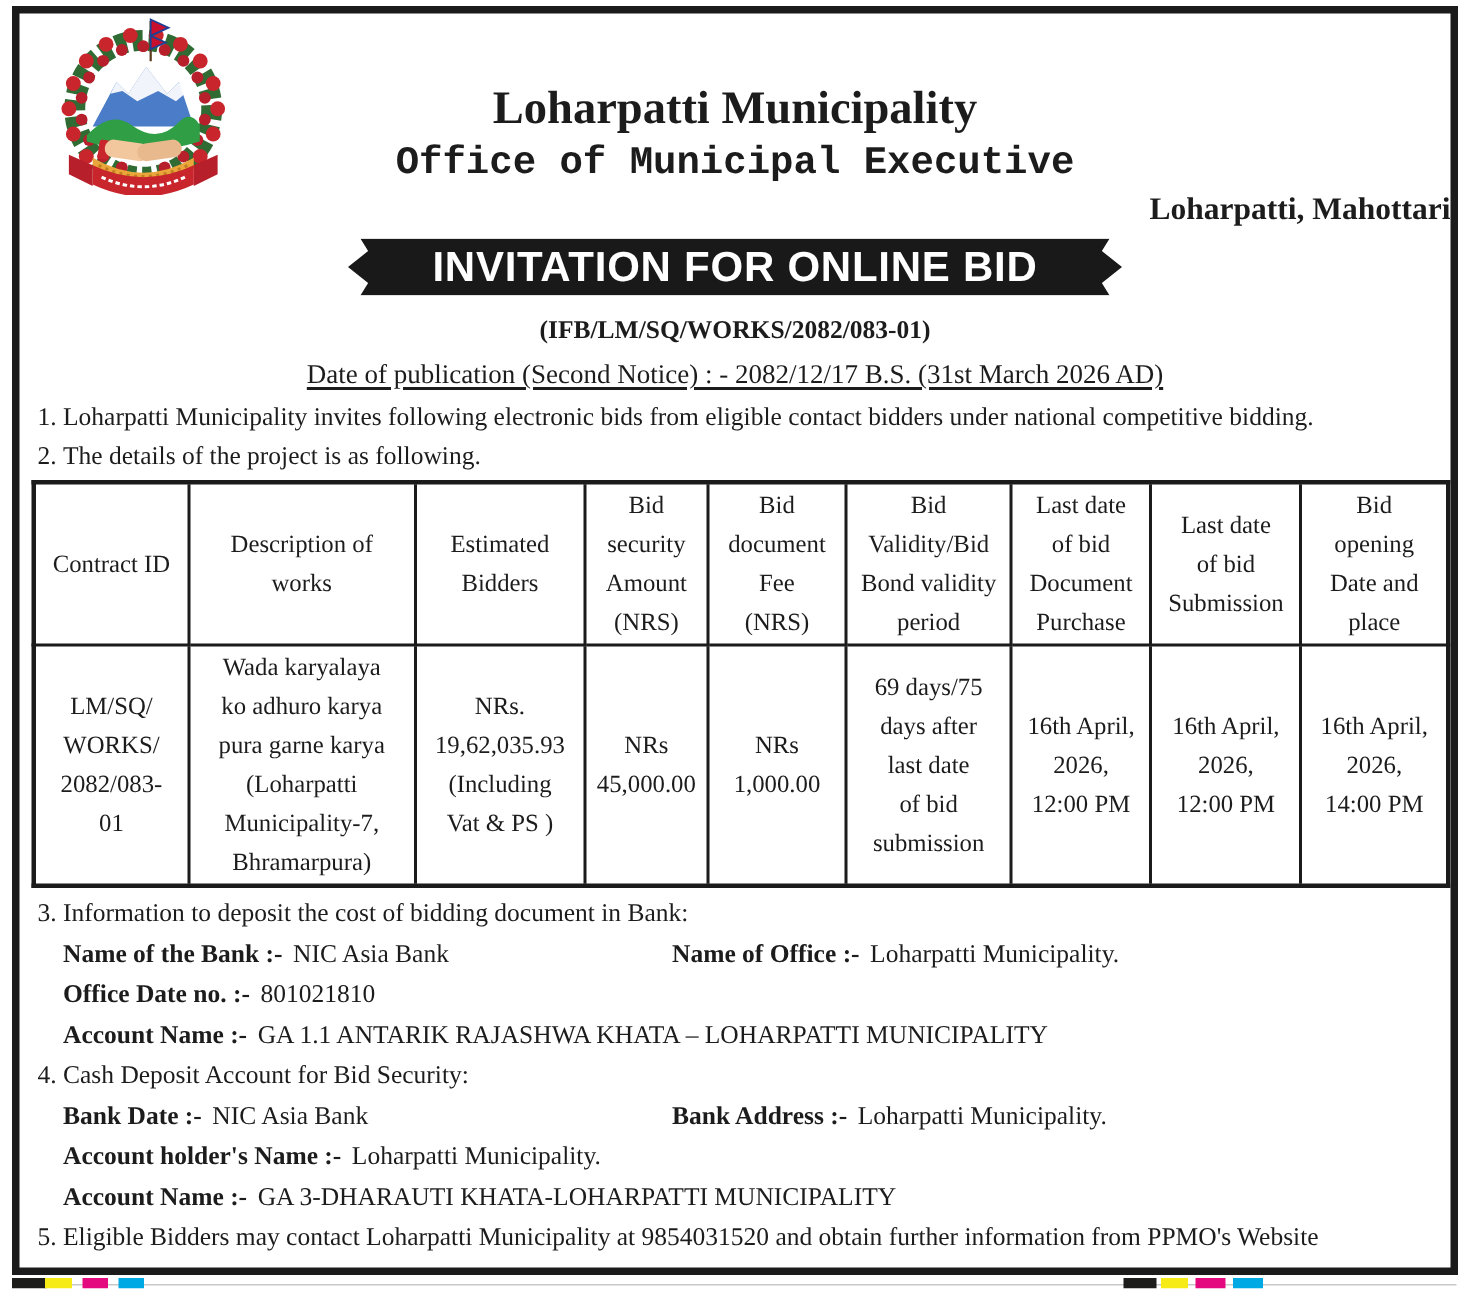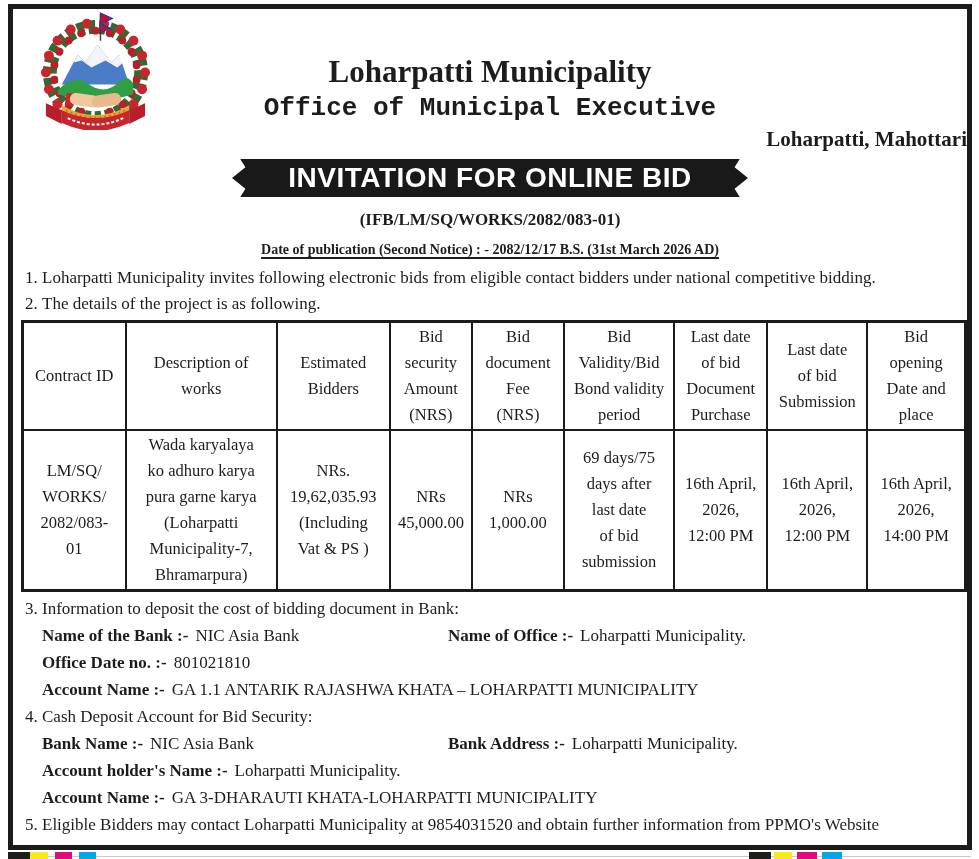--- a/index.html
+++ b/index.html
@@ -18,21 +18,21 @@
   .t3{font-size:21px;font-weight:bold;line-height:28px;text-align:right;}
   .banner-wrap{margin-top:3px;height:44px;display:flex;justify-content:center;align-items:center;}
   .banner{
     background:#191919;color:#ffffff;width:516px;height:38px;line-height:38px;
     font-family:"Liberation Sans", sans-serif;font-weight:bold;font-size:28px;
     text-align:center;letter-spacing:0.5px;
     clip-path:polygon(0% 50%,2.6% 22%,1.6% 0%,98.4% 0%,97.4% 22%,100% 50%,97.4% 78%,98.4% 100%,1.6% 100%,2.6% 78%);
   }
   .ifb{font-size:17px;font-weight:bold;line-height:30px;margin-top:5px;}
   .pubdate{
-    font-size:14px;font-weight:bold;line-height:23px;margin-top:3px;
+    font-size:18px;font-weight:normal;line-height:23px;margin-top:3px;
     text-decoration:underline;text-decoration-thickness:2px;text-underline-offset:3px;
   }
   .items{margin-top:4px;}
   .numbered{display:flex;padding-left:6px;font-size:17px;line-height:26px;}
   .num{width:17px;flex:none;margin-left:6px;}
   .num-text{flex:1;padding-right:8px;}
   .pre{white-space:pre-line;}
   table.bid{
     border-collapse:collapse;margin:3px 0 0 8px;width:946px;table-layout:fixed;
     border:3px solid #1b1b1b;
@@ -264,21 +264,21 @@
         <span class="val">GA 1.1 ANTARIK RAJASHWA KHATA – LOHARPATTI MUNICIPALITY</span>
       </div>
     </div>
 
     <div class="sec-line">
       <span class="num">4.</span>
       <span class="num-text">Cash Deposit Account for Bid Security:</span>
     </div>
     <div class="bank-row">
       <div class="pair pair-left">
-        <span class="lbl">Bank Name :-</span>
+        <span class="lbl">Bank Date :-</span>
         <span class="val">NIC Asia Bank</span>
       </div>
       <div class="pair">
         <span class="lbl">Bank Address :-</span>
         <span class="val">Loharpatti Municipality.</span>
       </div>
     </div>
     <div class="bank-row">
       <div class="pair pair-left">
         <span class="lbl">Account holder's Name :-</span>

